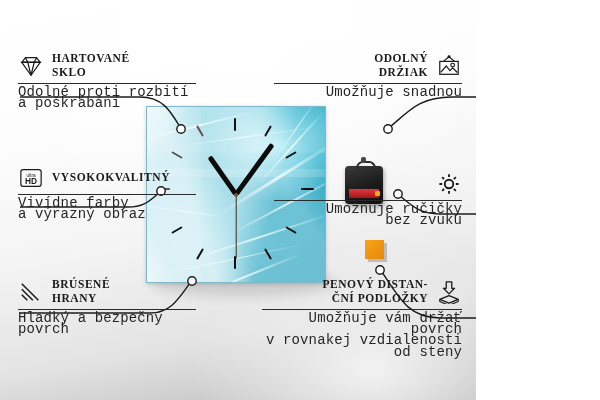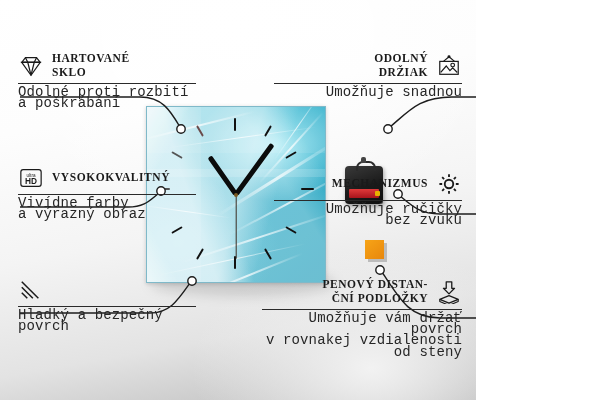--- a/index.html
+++ b/index.html
@@ -199,20 +199,24 @@
 
   <div class="feat left" id="f-edge">
     <div class="row">
       <svg class="ico" viewBox="0 0 28 26">
         <g stroke="#1a1a1a" stroke-width="1.6" fill="none">
           <path d="M4,4 L22,22"></path>
           <path d="M4,10 L16,22"></path>
           <path d="M4,16 L10,22"></path>
         </g>
       </svg>
+      <div>
+        <div class="ttl">BRÚSENÉ</div>
+        <div class="ttl">HRANY</div>
+      </div>
     </div>
     <div class="rule"></div>
     <div class="desc">Hladký a bezpečný povrch</div>
   </div>
 
   <div class="feat right" id="f-holder">
     <div class="row">
       <svg class="ico" viewBox="0 0 28 26">
         <g fill="none" stroke="#1a1a1a" stroke-width="1.3">
           <path d="M14,3 L8,8 M14,3 L20,8"></path>
@@ -233,21 +237,20 @@
 
   <div class="feat right" id="f-mech">
     <div class="row">
       <svg class="ico" viewBox="0 0 28 26">
         <g fill="none" stroke="#1a1a1a" stroke-width="2">
           <circle cx="14" cy="13" r="4.6"></circle>
           <path d="M14,2.5 v3 M14,20.5 v3 M3.6,13 h3 M21.4,13 h3 M6.6,5.6 l2.1,2.1 M19.3,18.3 l2.1,2.1 M21.4,5.6 l-2.1,2.1 M8.7,18.3 l-2.1,2.1"></path>
         </g>
       </svg>
       <div>
-        <div class="ttl">MECHANIZMUS</div>
       </div>
     </div>
     <div class="rule"></div>
     <div class="desc">Umožňuje ručičky</div>
     <div class="desc">bez zvuku</div>
   </div>
 
   <div class="feat right" id="f-foam">
     <div class="row">
       <svg class="ico" viewBox="0 0 28 26">

